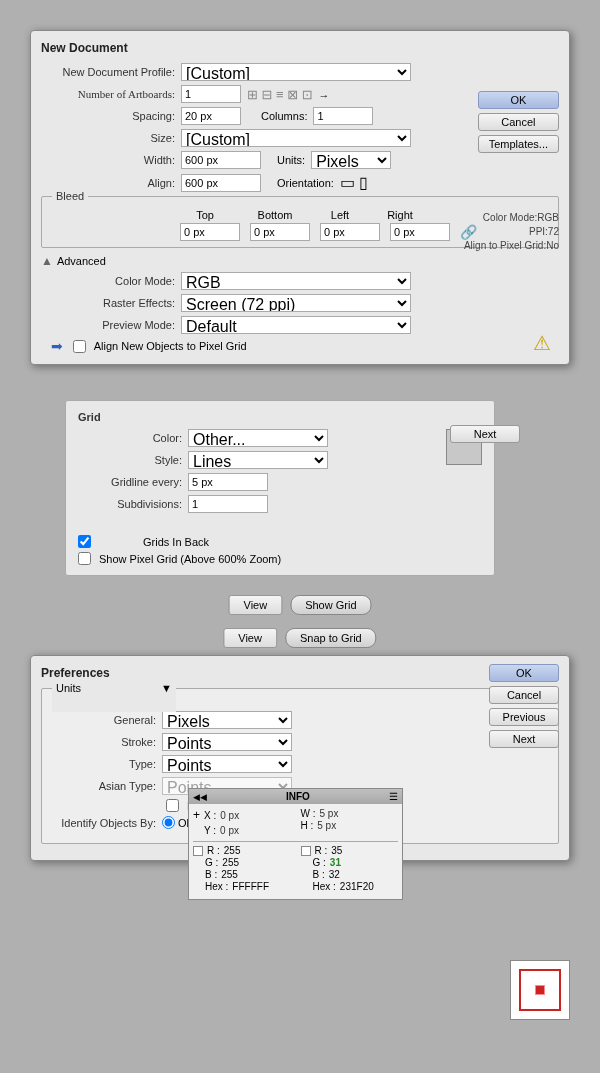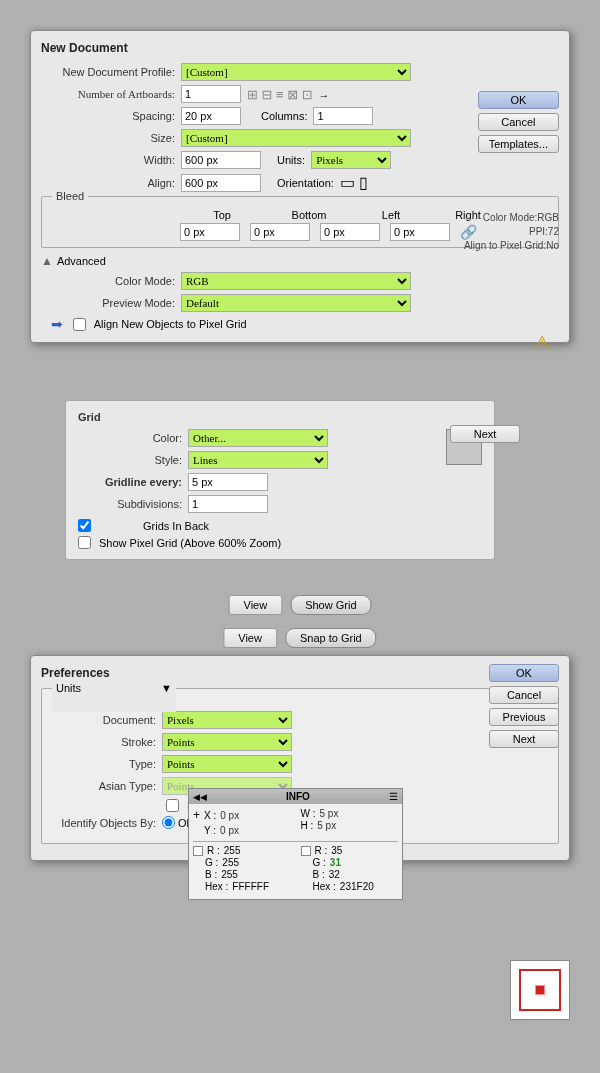--- a/index.html
+++ b/index.html
@@ -291,25 +291,24 @@
       background: #cc2222;
       border: 1px solid #ff8888;
     }
     .pixel-border {
       position: absolute;
       top: 8px; left: 8px; right: 8px; bottom: 8px;
       border: 2px solid #cc2222;
     }
 
     select {
-      font-size: 11px;
+      font-size: 16px;
       height: 18px;
       border: 1px solid #aaa;
-      background: #bef264;
-      font-family: Liberation Serif, serif;
+      background: #ffffff;
     }
     input[type=text] {
       font-size: 11px;
       height: 18px;
       border: 1px solid #aaa;
       background: white;
       padding: 1px 3px;
     }
   </style>
 </head>
@@ -359,21 +358,21 @@
   <div class="form-row">
     <div class="form-label" style="width:140px;">Align:</div>
     <input type="text" class="form-input" style="width: 80px;" value="600 px">
     <div style="margin-left:16px;">Orientation:</div>
     <span style="margin-left:6px; font-size:16px; cursor:pointer;">▭</span>
     <span style="margin-left:4px; font-size:16px; cursor:pointer;">▯</span>
   </div>
 
   <div class="section-box" style="margin-top:4px; padding-top:12px;">
     <div class="section-legend">Bleed</div>
-    <div style="display:flex; align-items:center; gap:17px;">
+    <div style="display:flex; align-items:center; gap:0;">
       <div style="width:120px;"></div>
       <div style="width:70px; text-align:center;">Top</div>
       <div style="width:70px; text-align:center;">Bottom</div>
       <div style="width:60px; text-align:center;">Left</div>
       <div style="width:60px; text-align:center;">Right</div>
     </div>
     <div style="display:flex; align-items:center; gap:10px; margin-top:2px;">
       <div style="width:120px;"></div>
       <input type="text" class="form-input" style="width: 60px;" value="0 px">
       <input type="text" class="form-input" style="width: 60px;" value="0 px">
@@ -388,20 +387,26 @@
     <span>Advanced</span>
   </div>
 
   <div class="form-row">
     <div class="form-label" style="width:140px;">Color Mode:</div>
     <select style="width:230px;">
       <option>RGB</option>
     </select>
   </div>
 
+  <div class="form-row">
+    <div class="form-label" style="width:140px;">Raster Effects:</div>
+    <select style="width:230px;">
+      <option>Screen (72 ppi)</option>
+    </select>
+  </div>
 
   <div class="form-row">
     <div class="form-label" style="width:140px;">Preview Mode:</div>
     <select style="width:230px;">
       <option>Default</option>
     </select>
   </div>
 
   <div class="checkbox-row" style="margin-left:10px;">
     <span style="color:#3060c0; font-size:14px; margin-right:6px;">➡</span>
@@ -438,30 +443,30 @@
       </div>
 
       <div class="form-row">
         <div class="form-label" style="width:110px;">Style:</div>
         <select style="width:140px;">
           <option>Lines</option>
         </select>
       </div>
 
       <div class="form-row">
-        <div class="form-label" style="width:110px;font-weight:bold;">Gridline every:</div>
+        <div class="form-label" style="width:110px;">Gridline every:</div>
         <input type="text" class="form-input" style="width: 80px;" value="5 px">
       </div>
 
       <div class="form-row">
         <div class="form-label" style="width:110px;">Subdivisions:</div>
         <input type="text" class="form-input" style="width: 80px;" value="1">
       </div>
 
-      <div class="checkbox-row" style="margin-top:6px;gap:48px;">
+      <div class="checkbox-row" style="margin-top:22px;gap:48px;">
         <input type="checkbox" checked="" style="">
         <span style="margin-left:4px;">Grids In Back</span>
       </div>
       <div class="checkbox-row">
         <input type="checkbox" style="">
         <span style="margin-left:4px;">Show Pixel Grid (Above 600% Zoom)</span>
       </div>
     </div>
 
     <div style="display:flex; flex-direction:column; align-items:flex-end; gap:8px;">
@@ -491,21 +496,21 @@
     <div class="units-legend">
       <div class="units-dropdown-row">
         <span>Units</span>
         <span style="margin-left:80px; cursor:pointer;">▼</span>
       </div>
     </div>
 
     <div style="margin-top:10px;">
 
       <div class="form-row">
-        <div class="form-label" style="width:110px;">Document:</div>
+        <div class="form-label" style="width:110px;">General:</div>
         <select style="width:130px;">
           <option>Pixels</option>
         </select>
       </div>
 
       <div class="form-row">
         <div class="form-label" style="width:110px;">Stroke:</div>
         <select style="width:130px;">
           <option>Points</option>
         </select>

